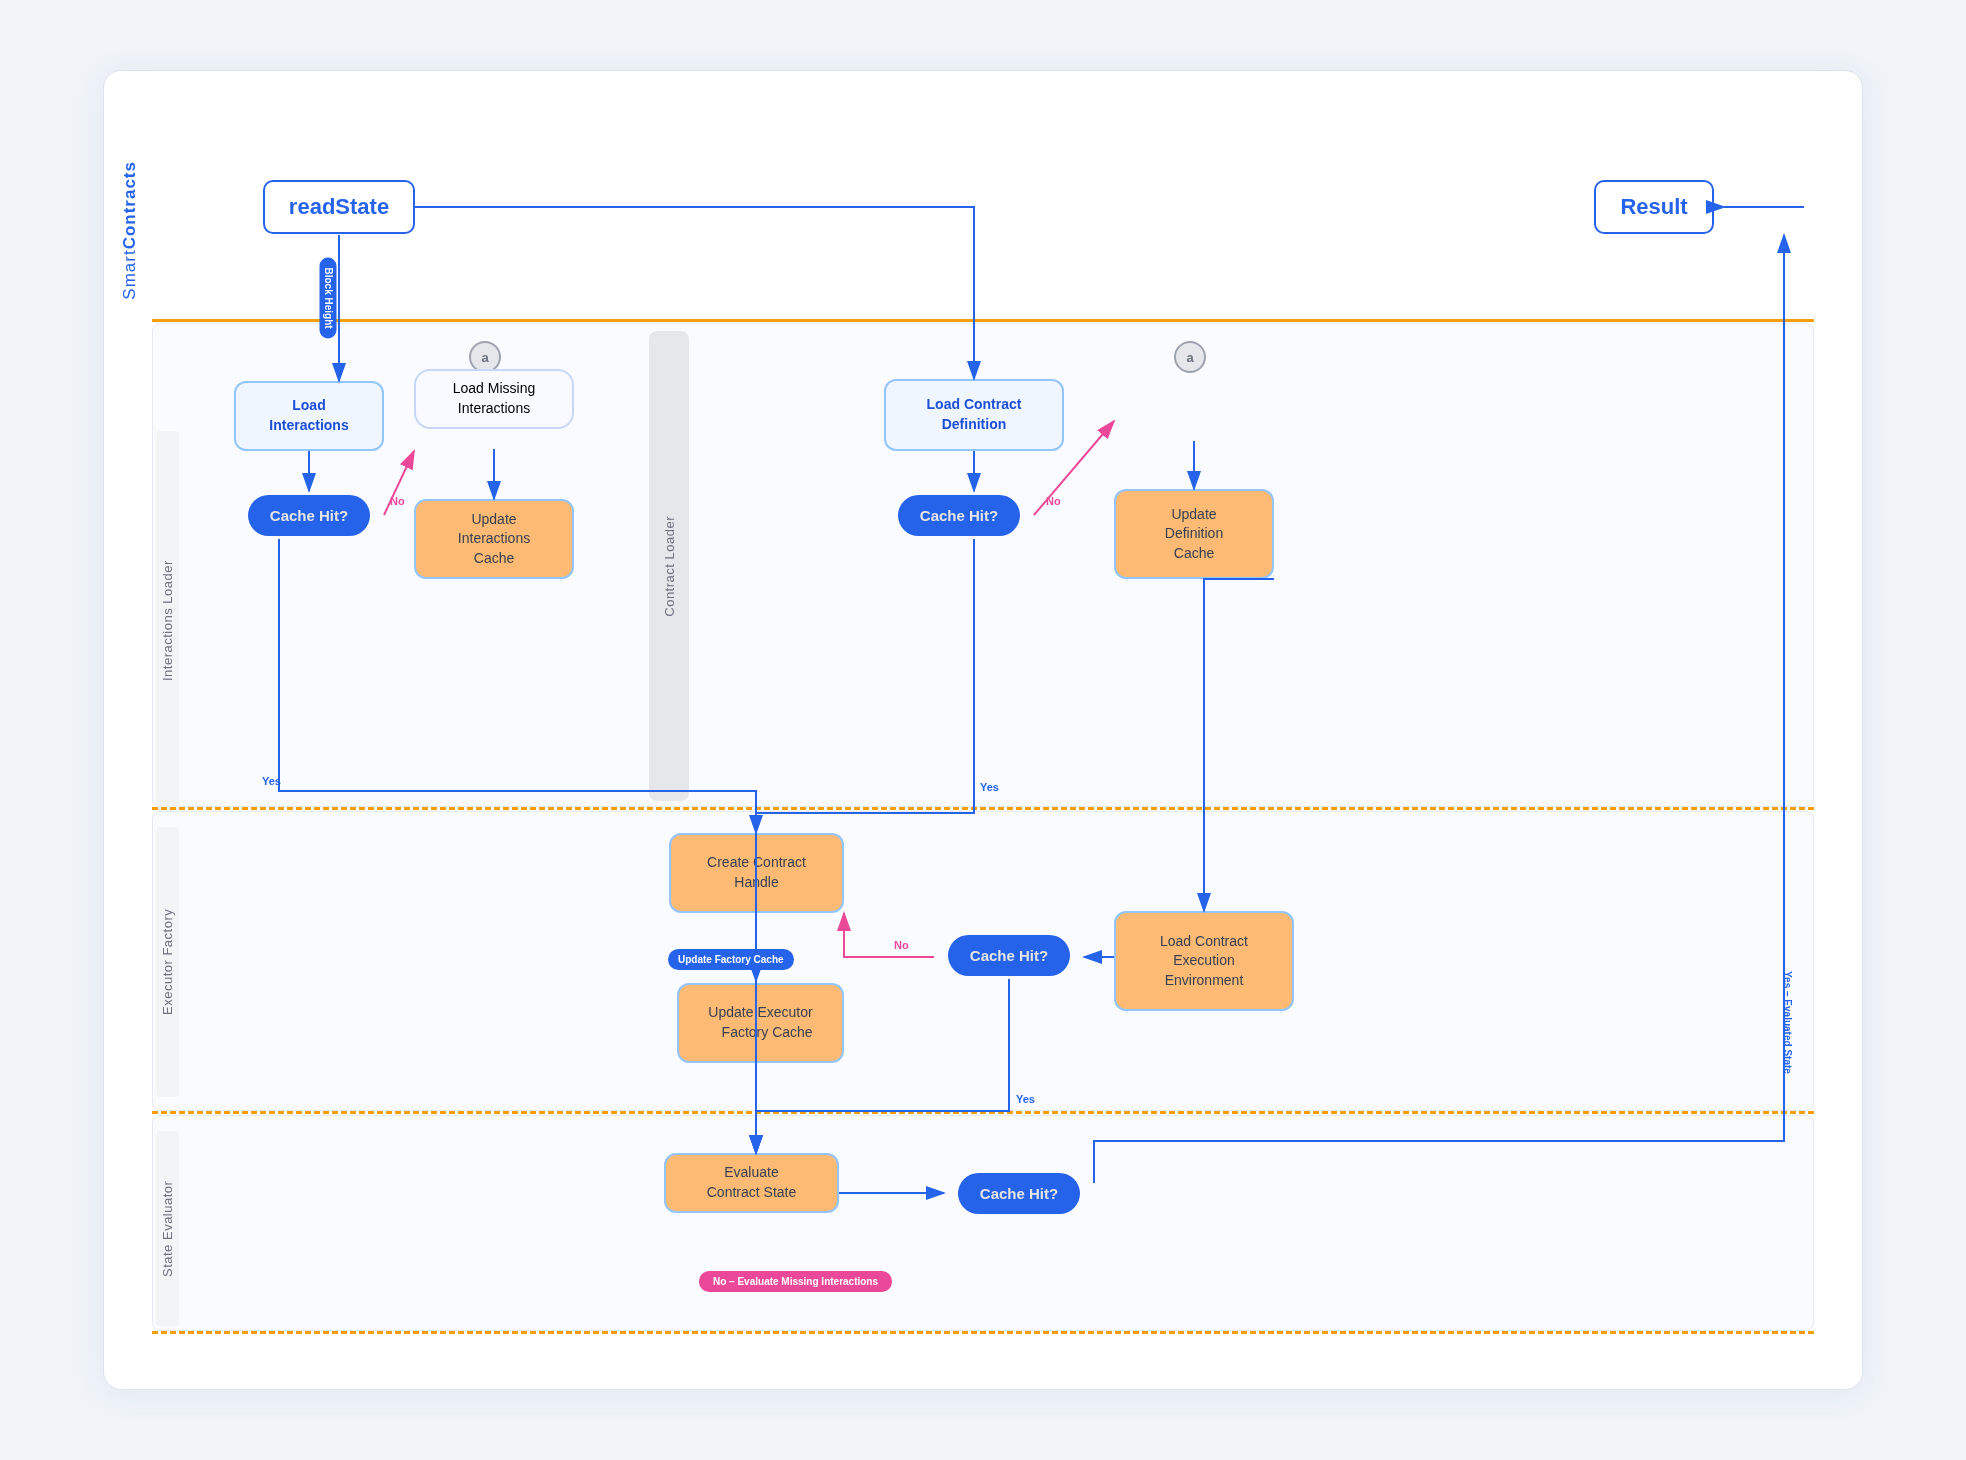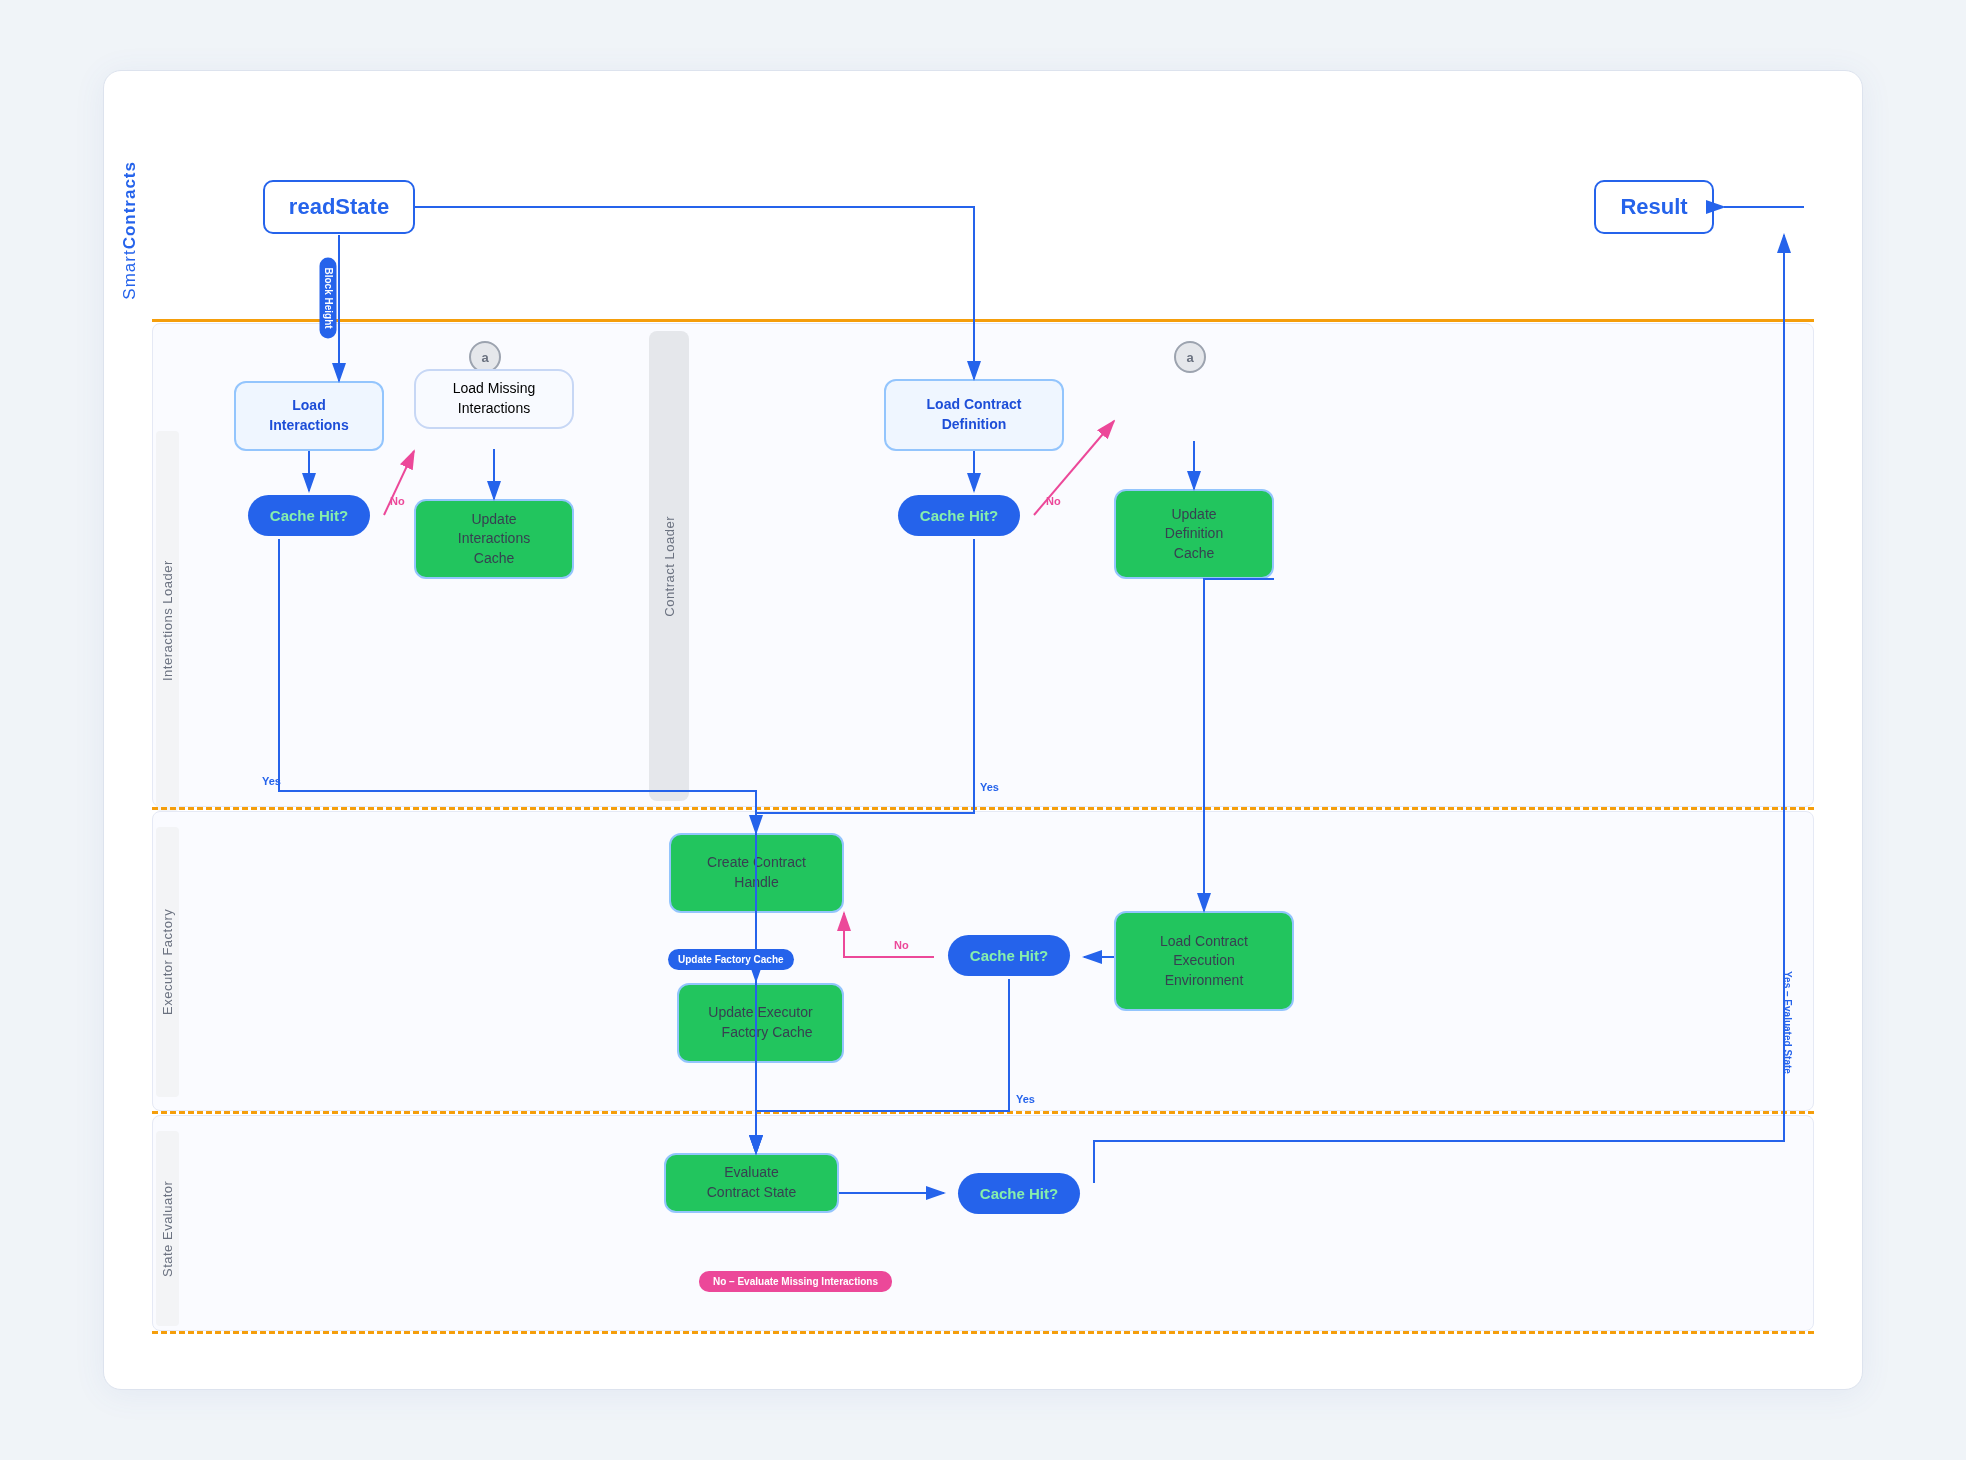--- a/index.html
+++ b/index.html
@@ -79,21 +79,21 @@
     .node {
       position: absolute;
       display: flex;
       align-items: center;
       justify-content: center;
       text-align: center;
       font-size: 14px;
       font-weight: 500;
     }
     .node-rect {
-      background: #22c55e;
+      background: #fdba74;
       border: 2px solid #93c5fd;
       border-radius: 12px;
       padding: 10px 16px;
       color: #374151;
       font-size: 14px;
       font-weight: 500;
       line-height: 1.4;
     }
     .node-rect-blue-bg {
       background: #eff6ff;
@@ -102,21 +102,21 @@
       padding: 10px 16px;
       color: #1d4ed8;
       font-size: 14px;
       font-weight: 600;
       line-height: 1.4;
     }
     .node-diamond {
       background: #2563eb;
       border-radius: 24px;
       padding: 12px 22px;
-      color: #86efac;
+      color: #e5e5e5;
       font-size: 15px;
       font-weight: 700;
       white-space: nowrap;
     }
     .node-rounded-outer {
       background: #f8faff;
       border: 2px solid #c7d7f5;
       border-radius: 16px;
       padding: 10px 14px;
       line-height: 1.4;

